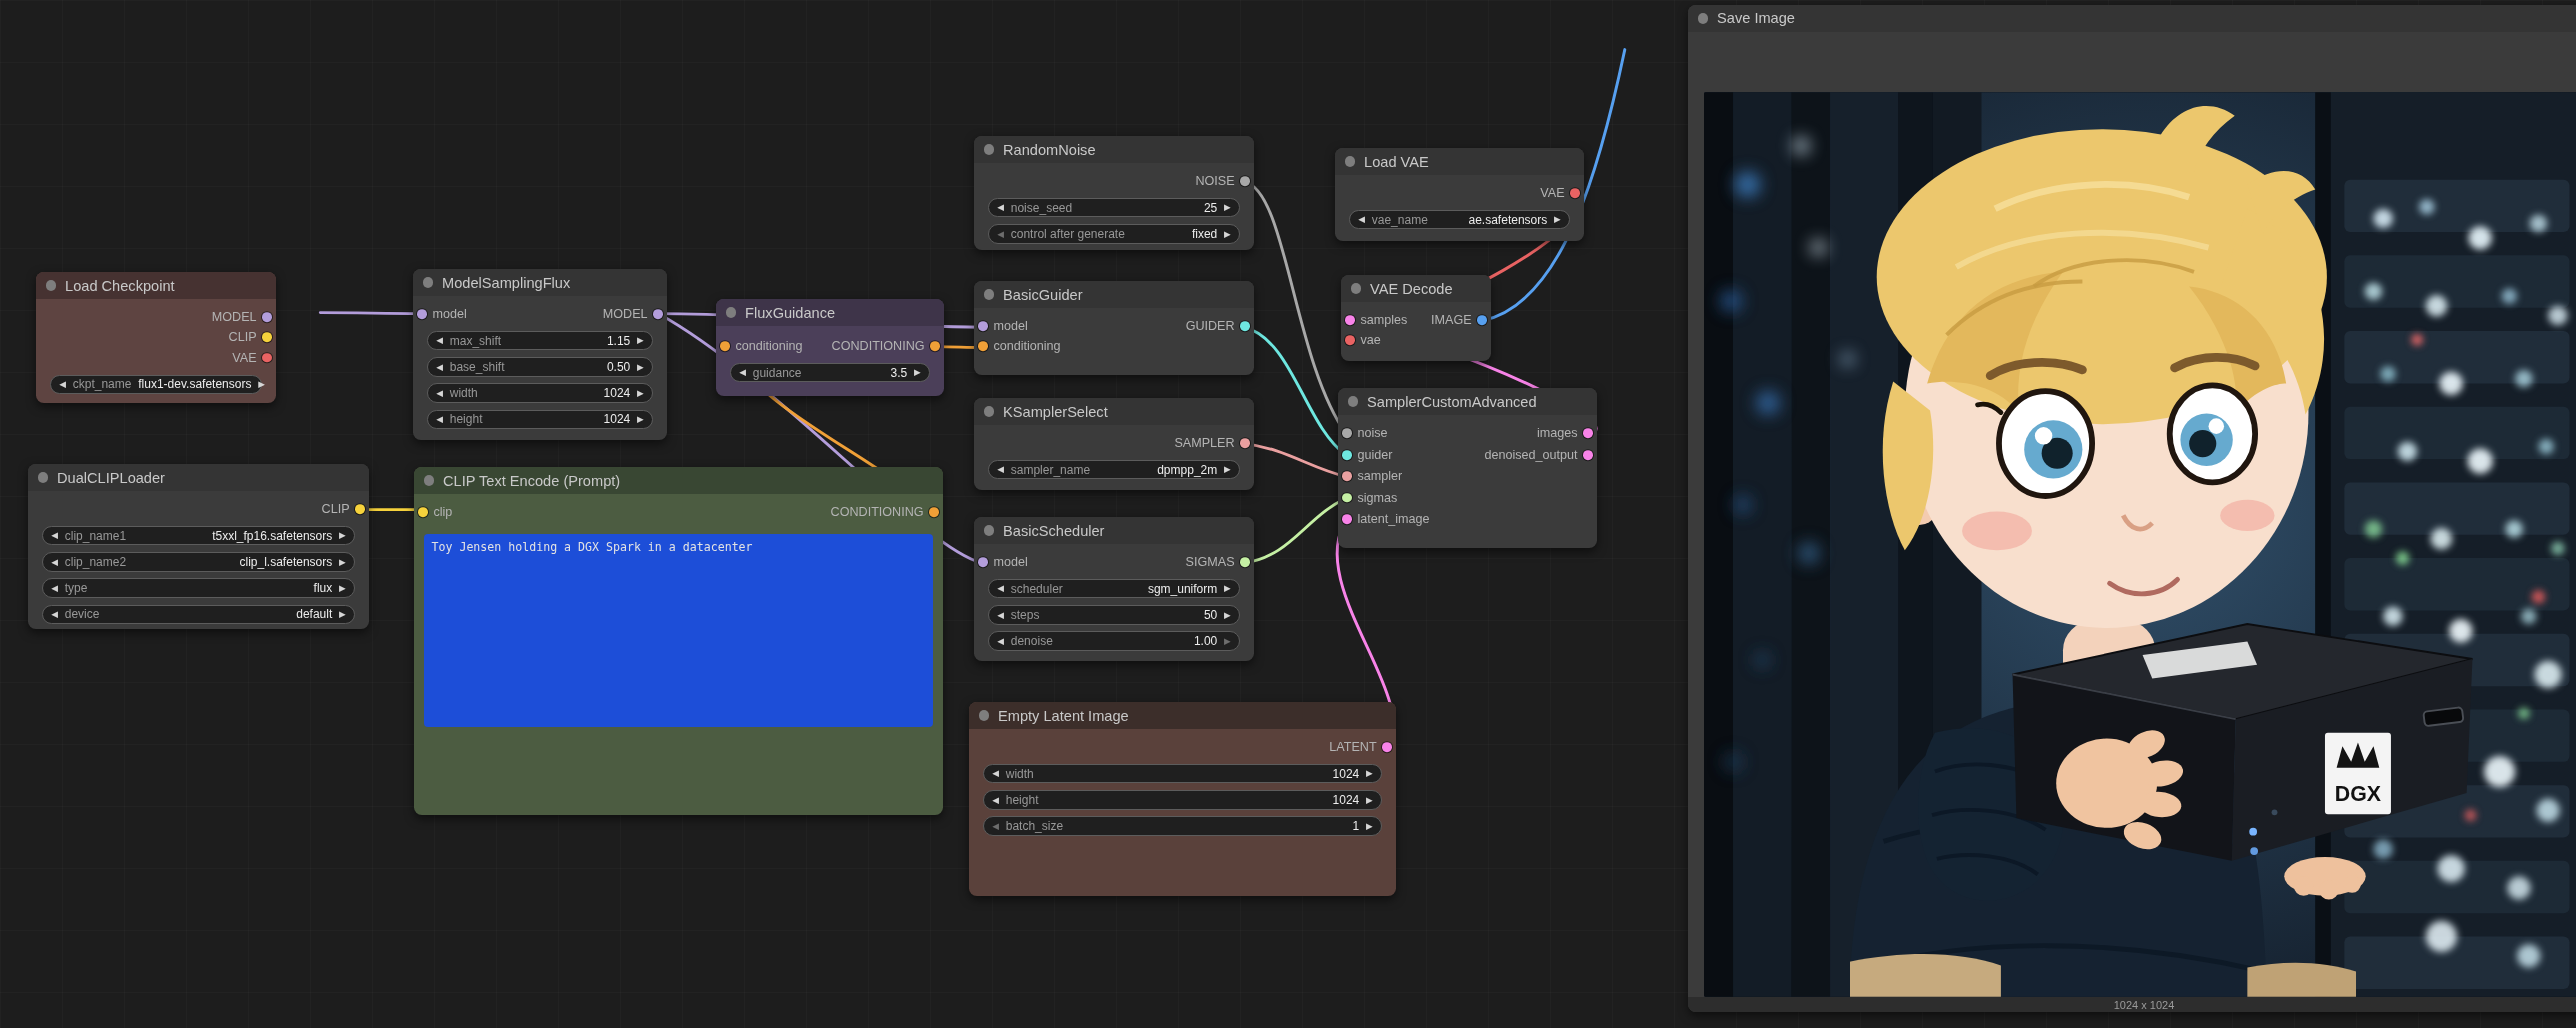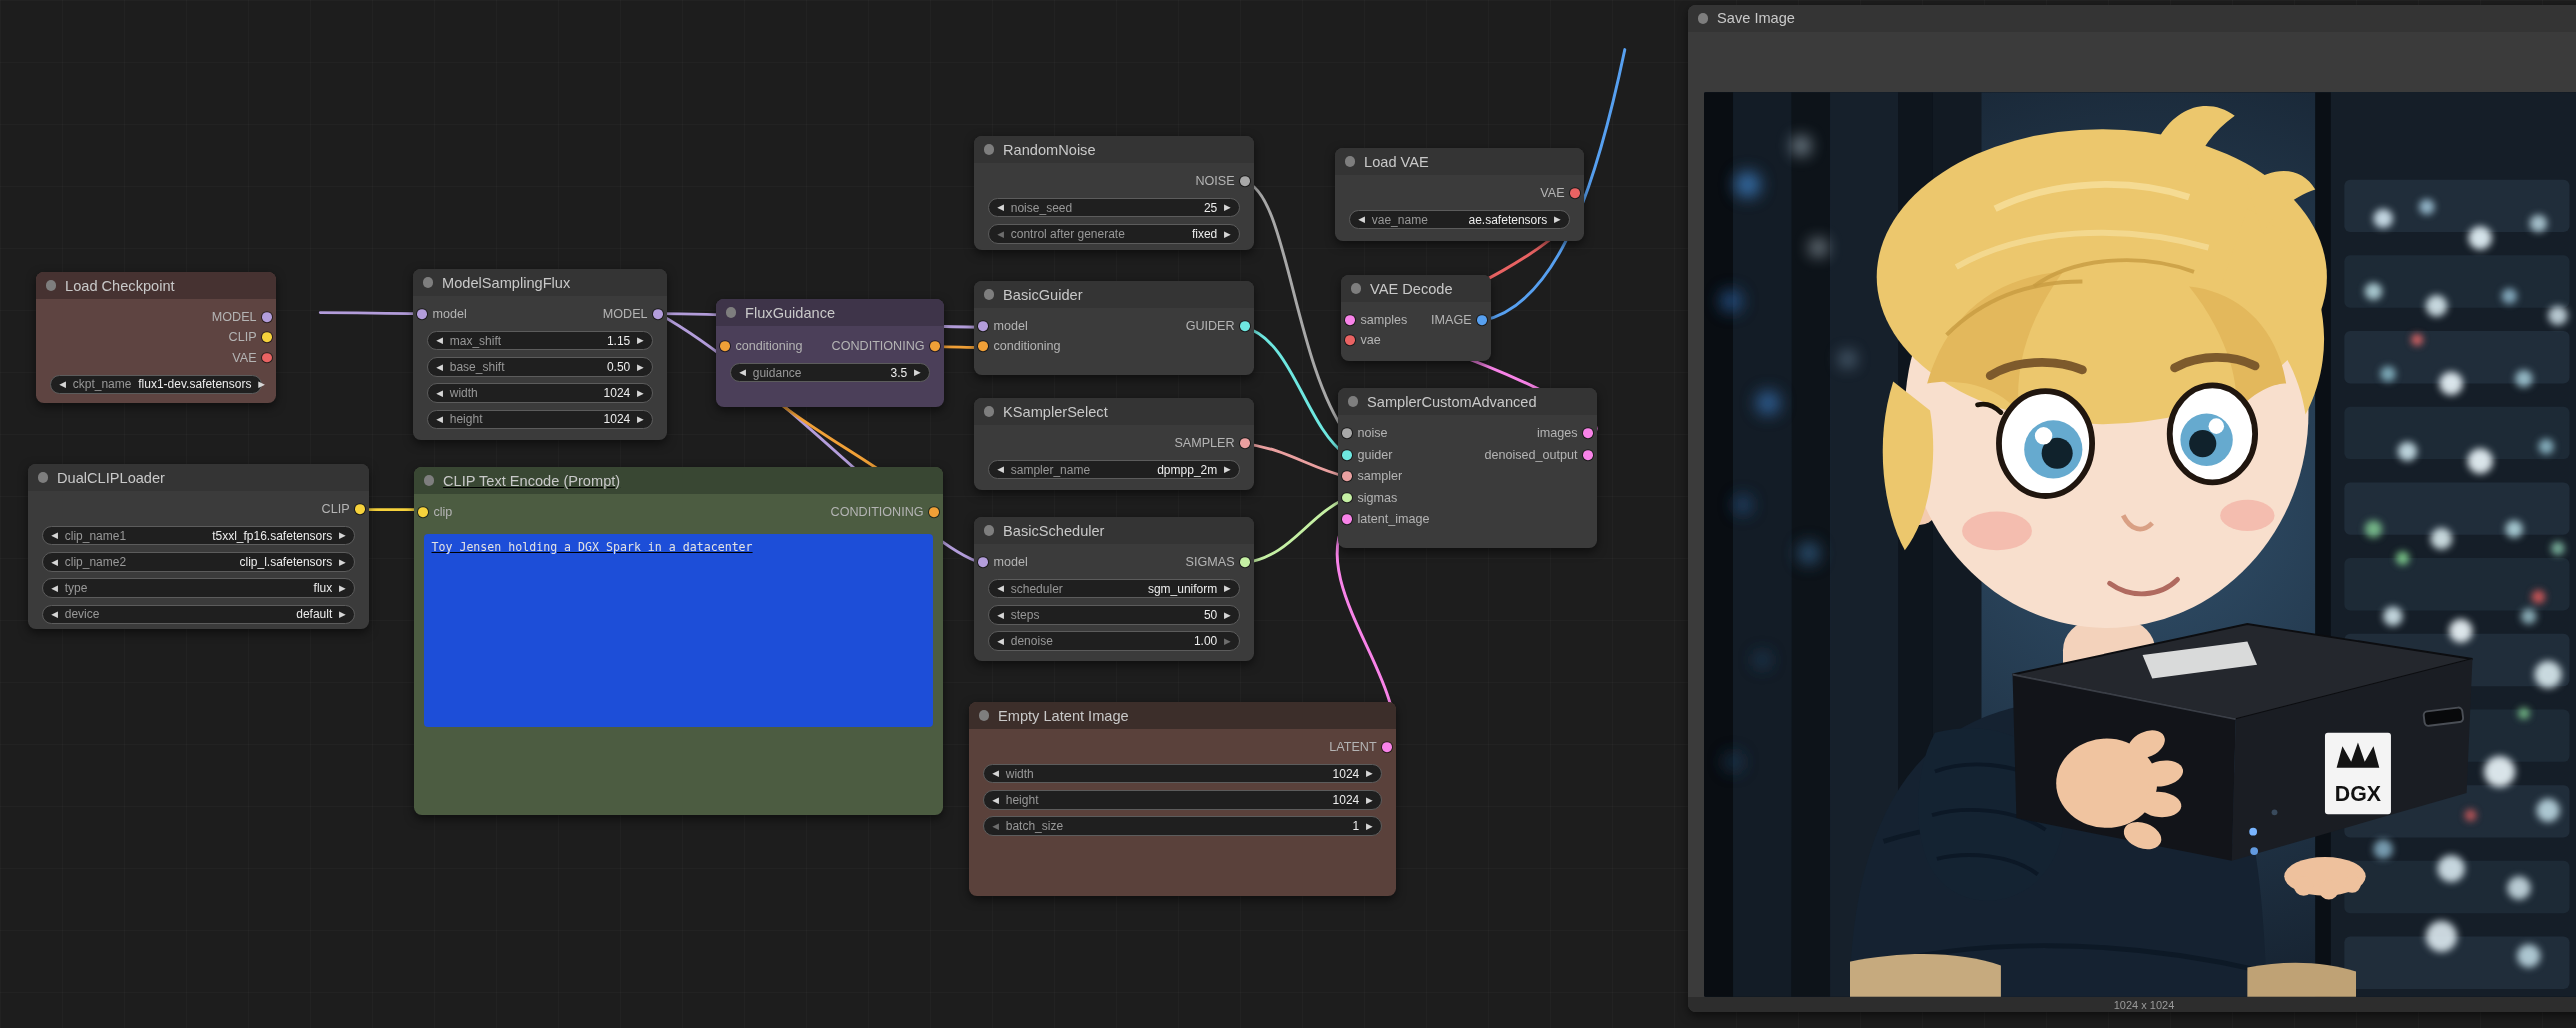--- a/index.html
+++ b/index.html
@@ -171,21 +171,21 @@
       </div>
     <div class="widget">
         <i class="arr">◀</i>
         <span class="wl">height</span>
         <span class="wv">1024</span>
         <i class="arr">▶</i>
       </div>
   </div>
 </div>
 
-<div class="node" style="left:716px;top:299px;width:228px;height:108px;--hd:#3e3449;--bd:#4b3f59;">
+<div class="node" style="left:716px;top:299px;width:228px;height:97px;--hd:#3e3449;--bd:#4b3f59;">
   <div class="hdr">
       <i class="cdot"></i>
       <span class="ttl">FluxGuidance</span>
     </div>
   <div class="body pt10">
     <div class="row">
         <i class="dot in" style="background: rgb(240, 160, 55);"></i>
         <span class="sin">
           <span>conditioning</span>
         </span>
@@ -196,21 +196,21 @@
       </div>
     <div class="widget">
         <i class="arr">◀</i>
         <span class="wl">guidance</span>
         <span class="wv">3.5</span>
         <i class="arr">▶</i>
       </div>
   </div>
 </div>
 
-<div class="node" style="left:414px;top:467px;width:529px;height:348px;text-decoration:underline;--hd:#394733;--bd:#4c5c41;">
+<div class="node" style="left:414px;top:467px;width:529px;height:348px;--hd:#394733;--bd:#4c5c41;">
   <div class="hdr">
       <i class="cdot"></i>
       <span class="ttl">CLIP Text Encode (Prompt)</span>
     </div>
   <div class="body">
     <div class="row">
         <i class="dot in" style="background: rgb(246, 210, 60);"></i>
         <span class="sin">
           <span>clip</span>
         </span>

